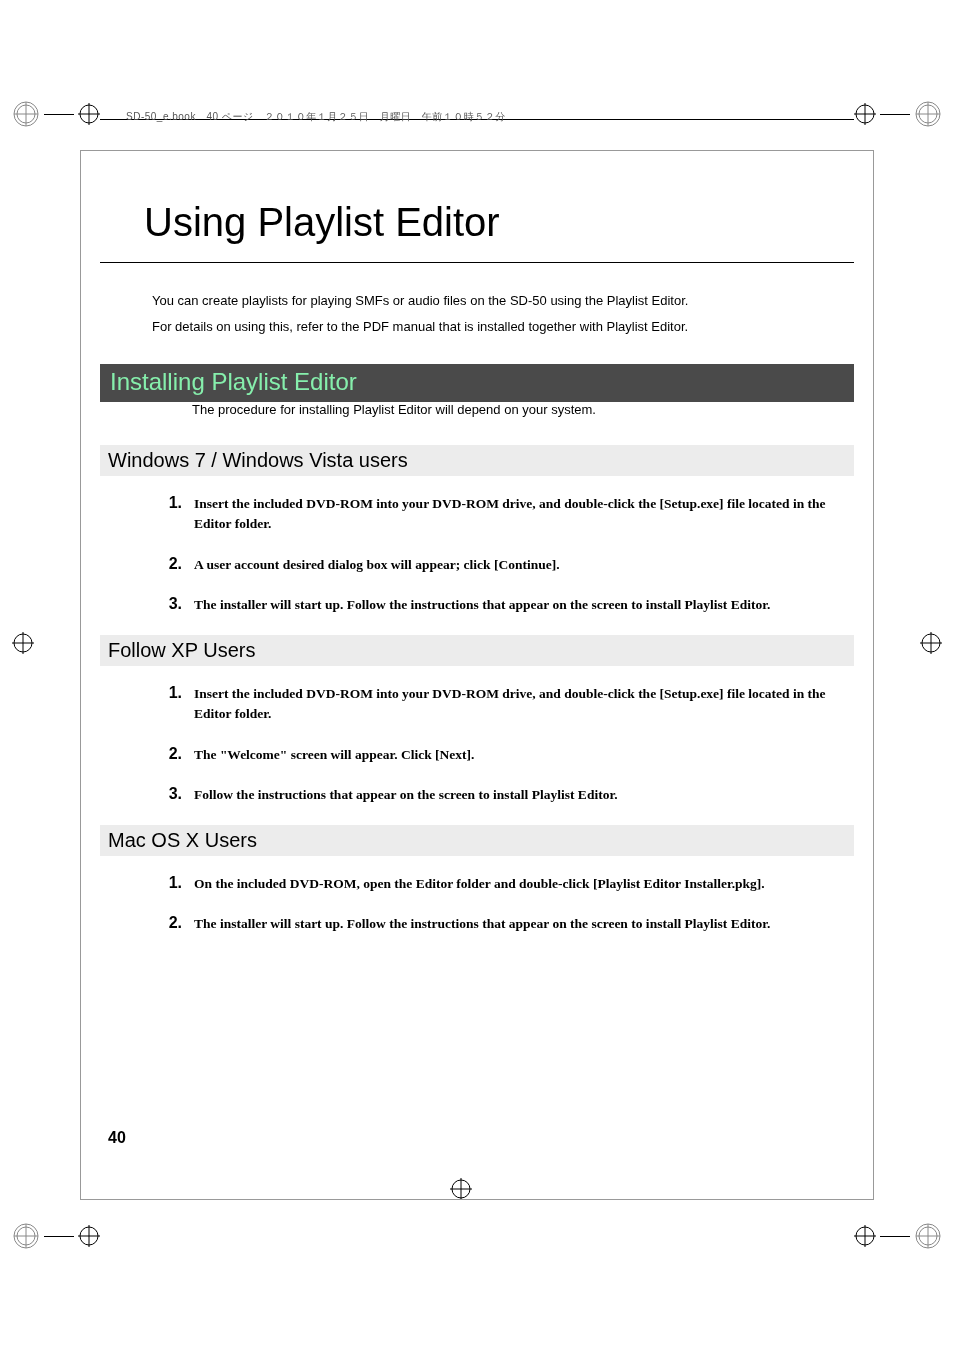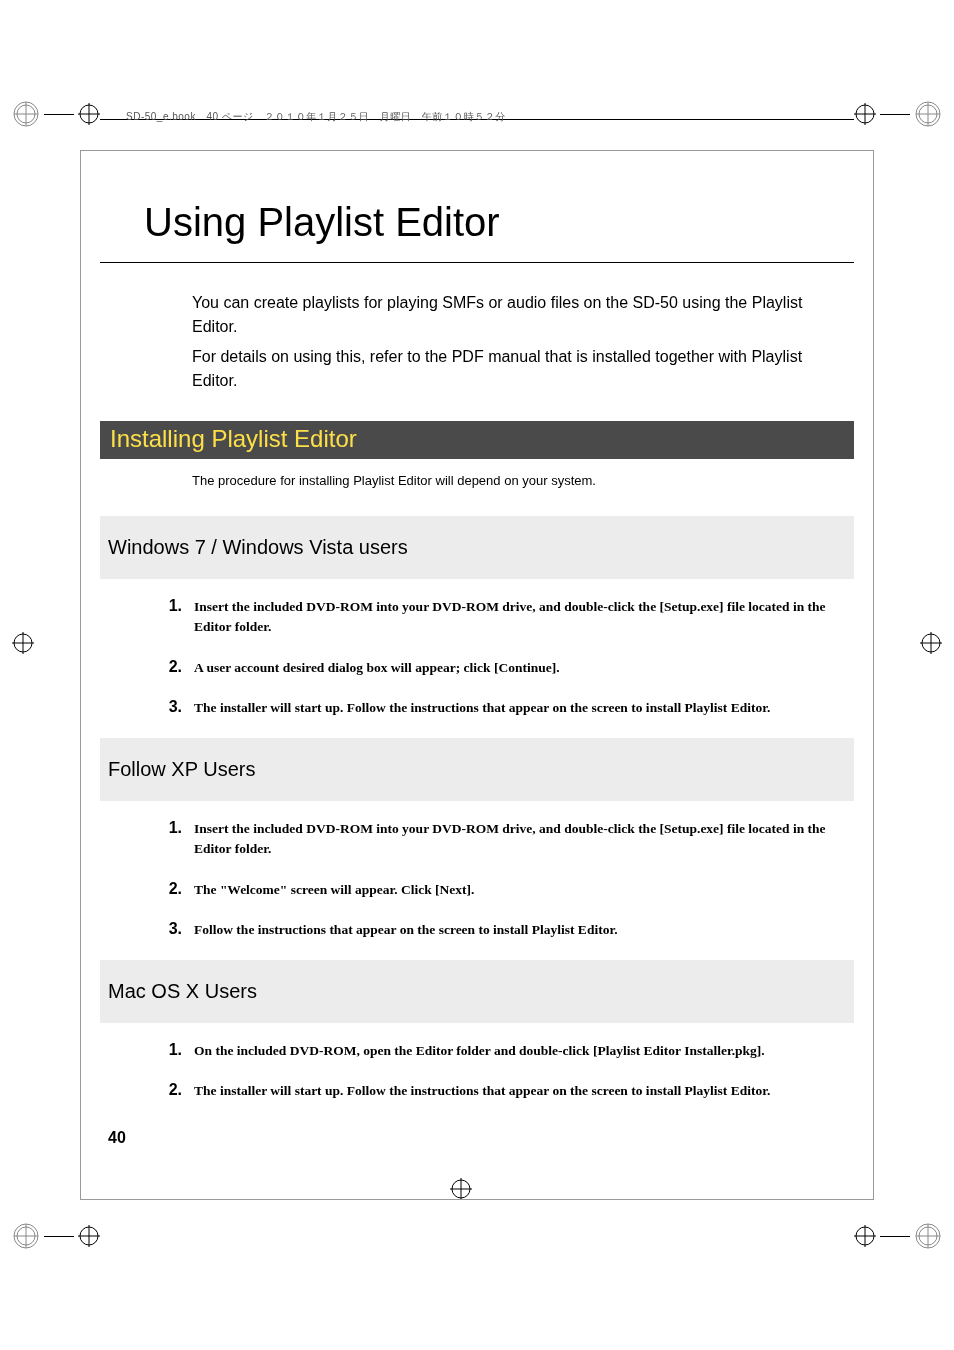--- a/index.html
+++ b/index.html
@@ -80,45 +80,44 @@
     background: #000;
     margin-right: 22px;
   }
   .chapter-head h1 {
     font-weight: 400;
     font-size: 40px;
     margin: 0 0 8px 0;
     line-height: 1.6;
   }
   .intro {
-    margin-left: 92px;
+    margin-left: 52px;
     margin-right: 10px;
-    font-size: 16px;
+    font-size: 13px;
     line-height: 1.5;
     margin-bottom: 28px;
   }
   .intro p { margin: 2px 0 6px 0; }
   .section-bar {
     background: #4a4a4a;
-    color: #fde047;
+    color: #86efac;
     font-size: 24px;
     font-weight: 400;
     padding: 4px 10px 6px 10px;
-    margin-bottom: 14px;
   }
   .section-intro {
     margin-left: 92px;
     font-size: 13px;
     margin-bottom: 28px;
   }
   .subsection {
     background: #ececec;
     font-size: 20px;
     font-weight: 400;
-    padding: 20px 8px;
+    padding: 4px 8px;
     margin-bottom: 18px;
     margin-top: 12px;
   }
   ol.steps {
     list-style: none;
     padding: 0;
     margin: 0 10px 0 60px;
   }
   ol.steps li {
     display: flex;

